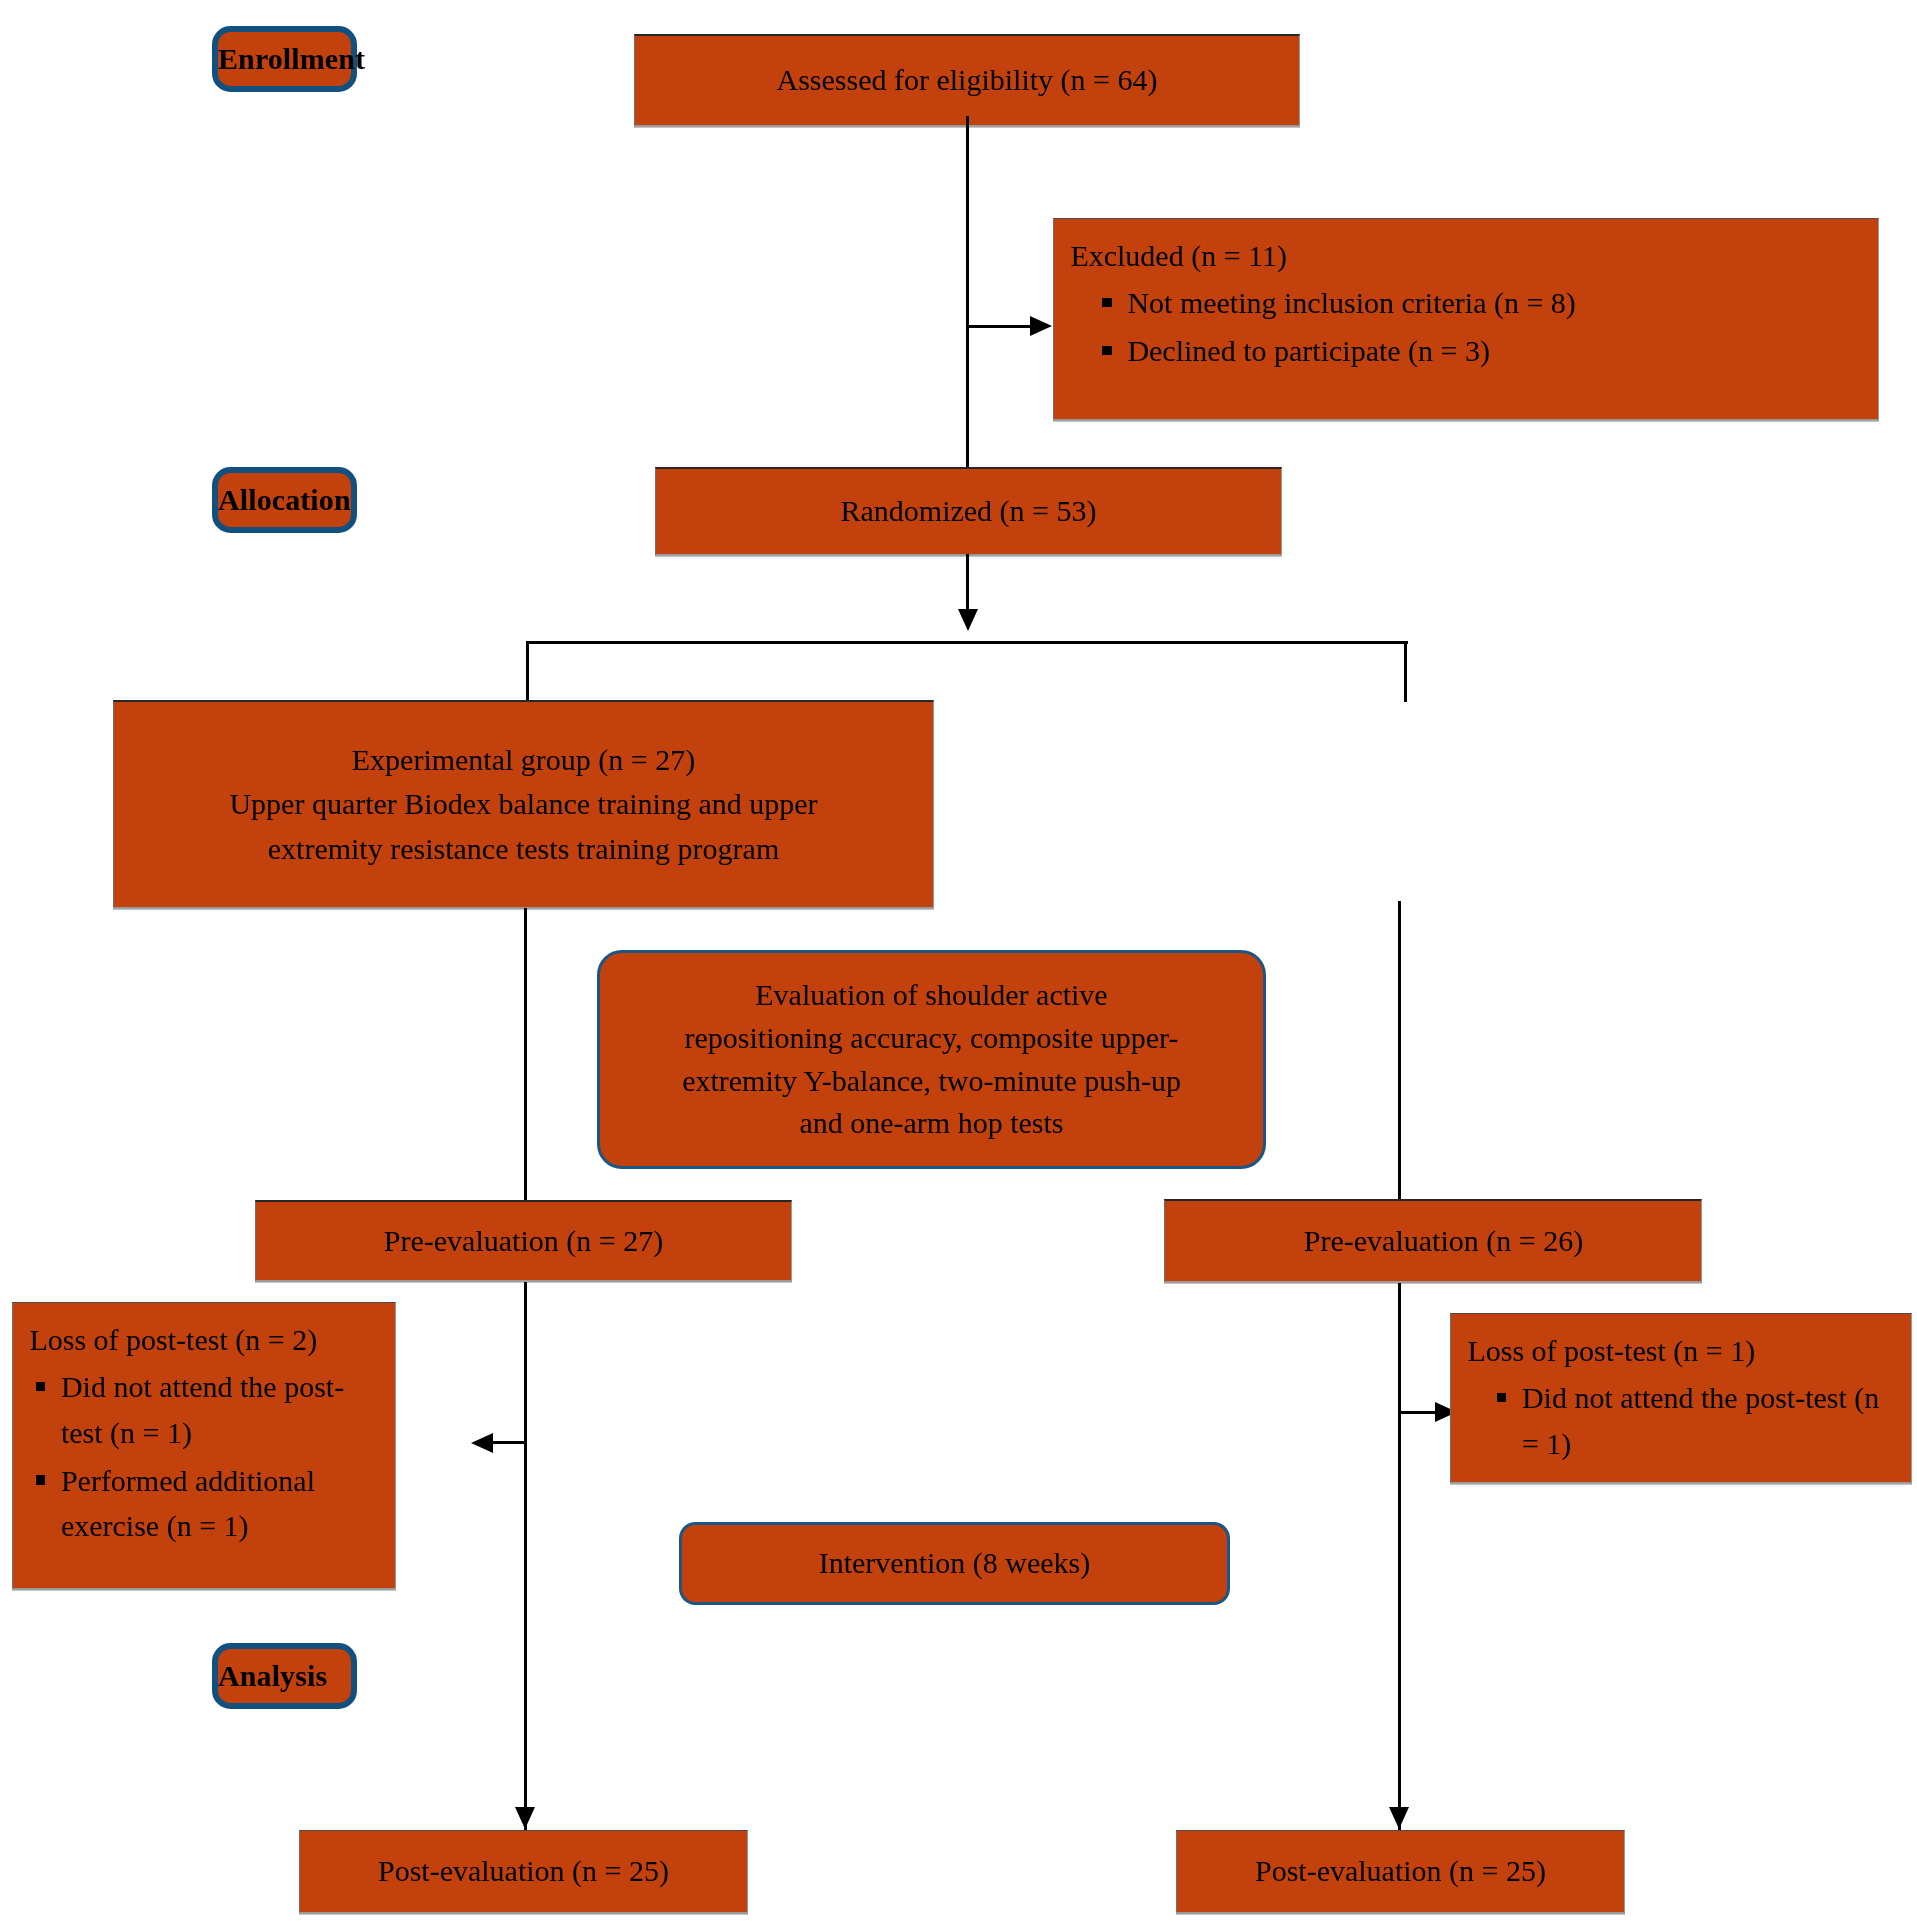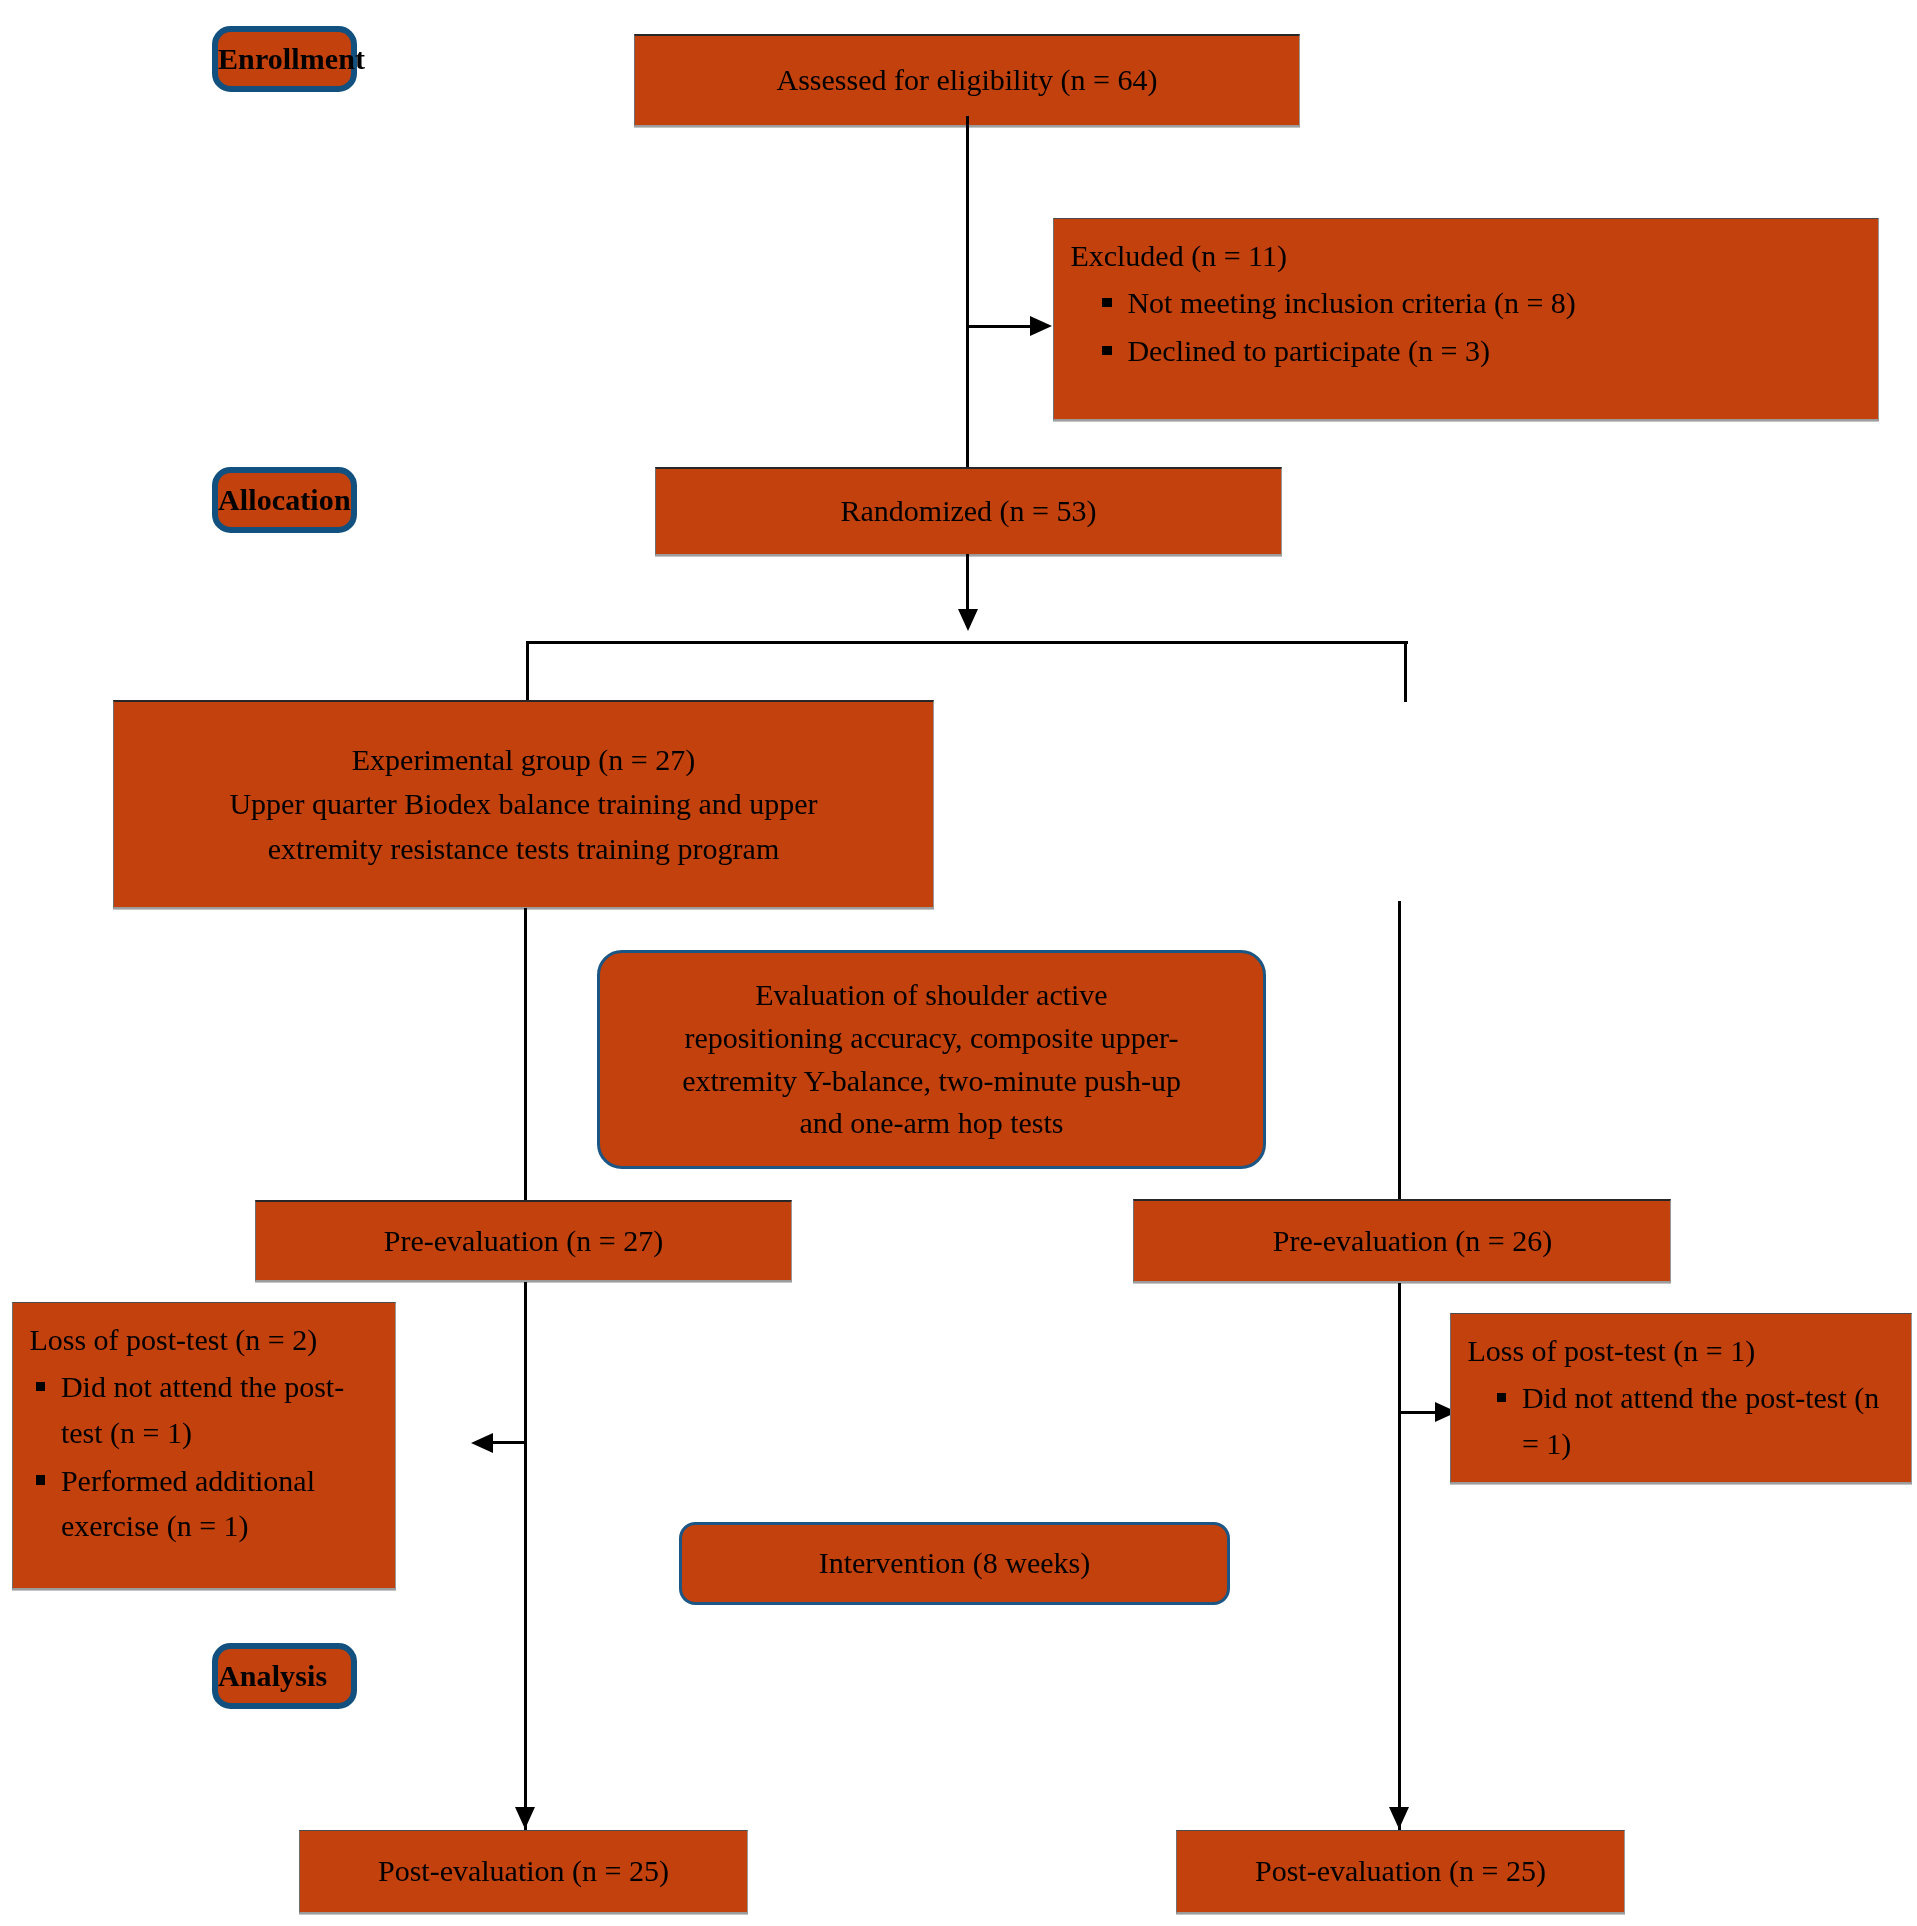--- a/index.html
+++ b/index.html
@@ -207,21 +207,21 @@
   <div class="node rect-box list-box" style="left:12px; top:1302px; width:384px; height:287px;">
     <div class="list-title">Loss of post-test (n = 2)</div>
     <ul class="bullets" style="padding-left:5.5px;">
       <li>Did not attend the post-test (n = 1)</li>
       <li>Performed additional exercise (n = 1)</li>
     </ul>
   </div>
 
   <div class="vline" style="left:1398px; top:901px; height:301px;"></div>
 
-  <div class="node rect-box dark-top" style="left:1133px; top:1199px; width:538px; height:83px;padding-left:31px;">
+  <div class="node rect-box dark-top" style="left:1164px; top:1199px; width:538px; height:83px;padding-left:31px;">
     <span class="box-inner">Pre-evaluation (n = 26)</span>
   </div>
 
   <div class="vline" style="left:1398px; top:1283px; height:548px;"></div>
   <div class="arrow-down" style="left:1389px; top:1807px;"></div>
 
   <div class="hline" style="left:1398px; top:1411px; width:38px;"></div>
   <div class="arrow-right" style="left:1435px; top:1402px;"></div>
 
   <div class="node rect-box list-box" style="left:1450px; top:1313px; width:462px; height:170px;">

